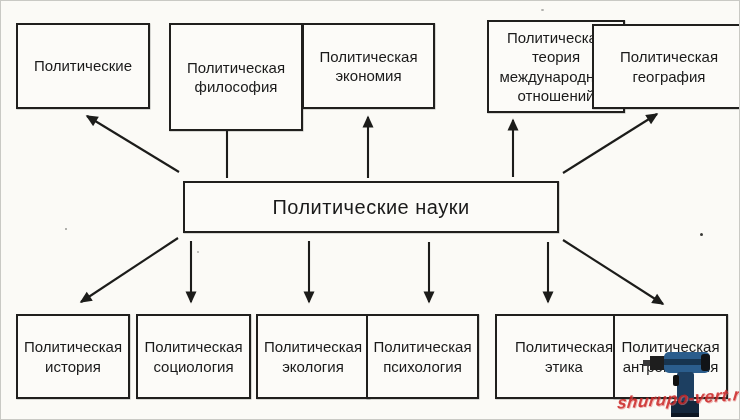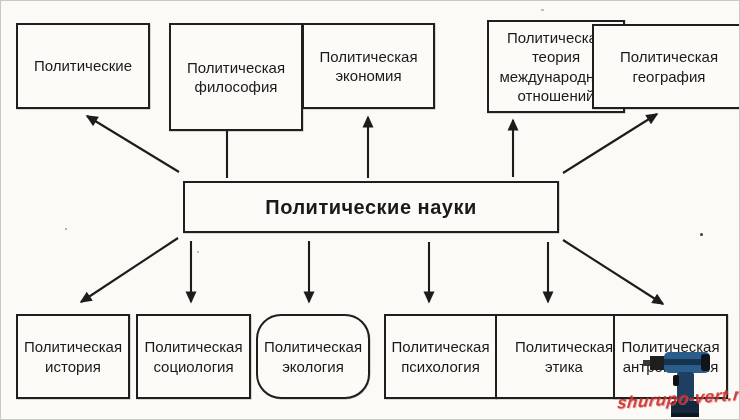--- a/index.html
+++ b/index.html
@@ -31,35 +31,35 @@
   .center-box {
     position: absolute;
     left: 182px; top: 180px; width: 376px; height: 52px;
     border: 2px solid #201f1d;
     background: #fcfbf8;
     box-sizing: border-box;
     display: flex;
     align-items: center;
     justify-content: center;
     font-size: 20px;
-    font-weight: bold;
+    font-weight: normal;
     letter-spacing: 0.5px;
     box-shadow: 0.5px 0.5px 0 rgba(40,40,40,0.35);
   }
   
   .t1 { left: 15px;  top: 22px; width: 134px; height: 86px; }
   .t2 { left: 168px; top: 22px; width: 134px; height: 108px; }
   .t3 { left: 301px; top: 22px; width: 133px; height: 86px; }
   .t4 { left: 446px; top: 19px; width: 138px; height: 93px; margin-left: 40px; }
   .t5 { left: 591px; top: 23px; width: 154px; height: 85px; }
   
   .b1 { left: 15px;  top: 313px; width: 114px; height: 85px; }
   .b2 { left: 135px; top: 313px; width: 115px; height: 85px; }
-  .b3 { left: 255px; top: 313px; width: 114px; height: 85px; border-radius: 25px; }
-  .b4 { left: 383px; top: 313px; width: 113px; height: 85px; }
+  .b3 { left: 255px; top: 313px; width: 114px; height: 85px; }
+  .b4 { left: 365px; top: 313px; width: 113px; height: 85px; }
   .b5 { left: 494px; top: 313px; width: 138px; height: 85px; }
   .b6 { left: 612px; top: 313px; width: 115px; height: 85px; }
   .arrows, .drill {
     position: absolute; left: 0; top: 0;
     pointer-events: none;
   }
   .watermark-text {
     position: absolute;
     left: 616px; top: 388px;
     width: 130px;

